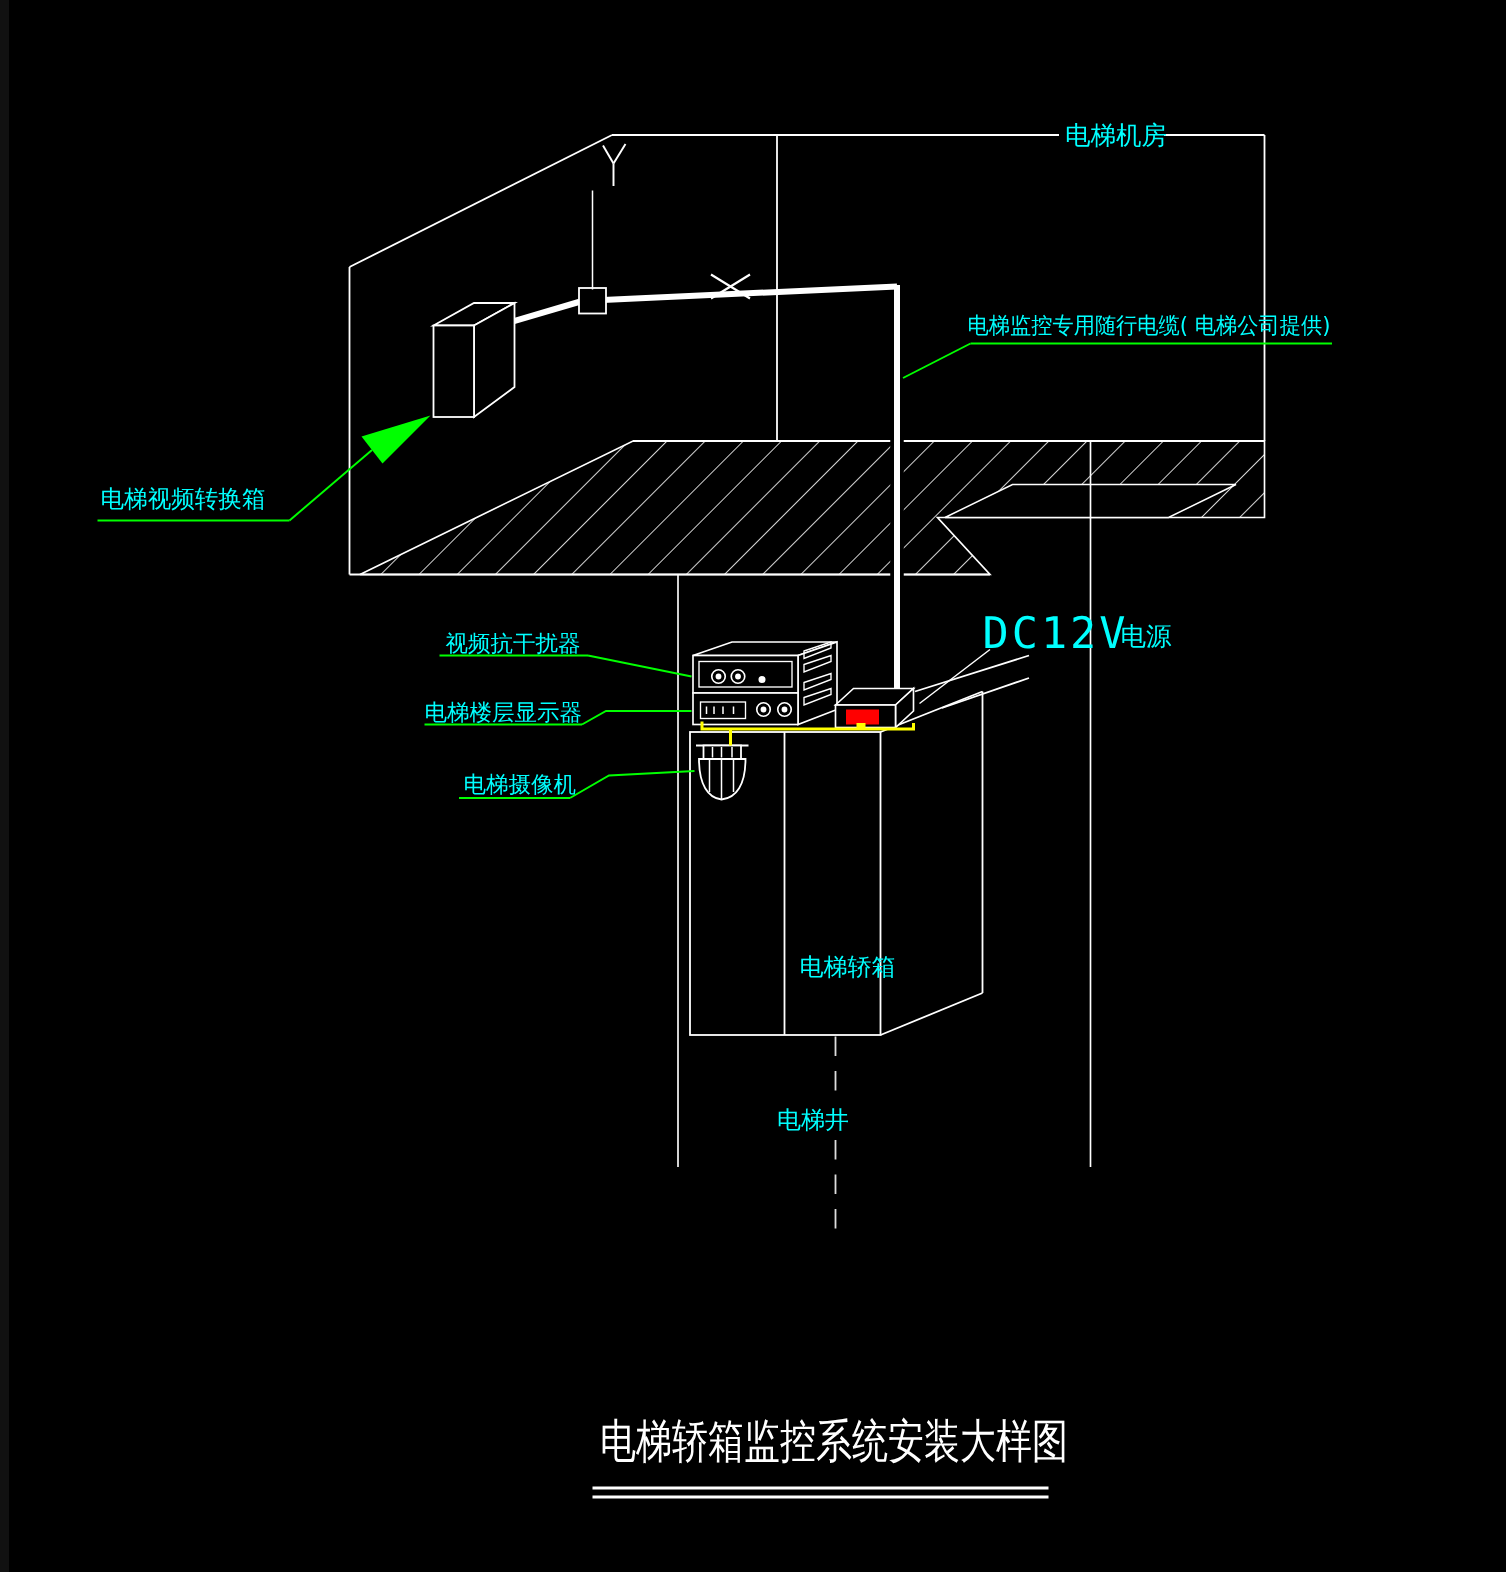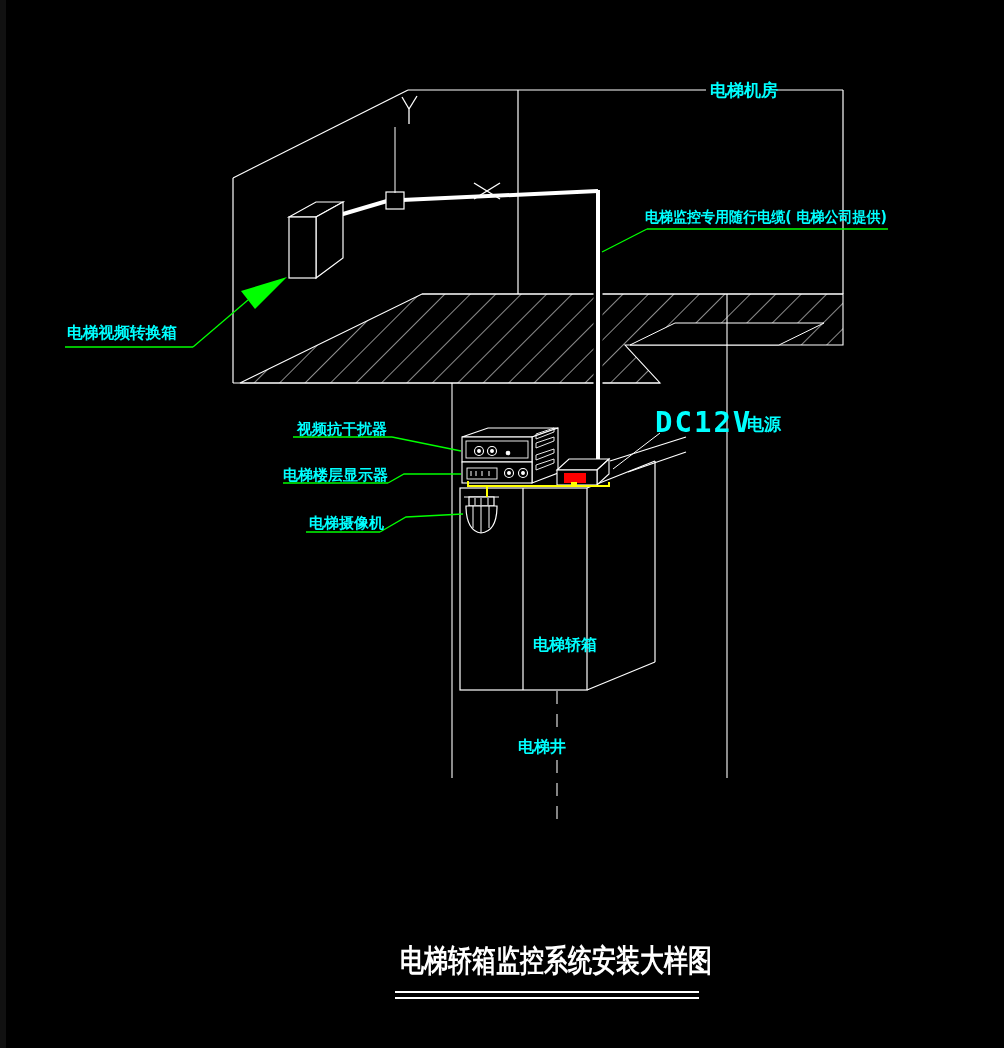--- a/index.html
+++ b/index.html
@@ -1,17 +1,17 @@
 <!DOCTYPE html>
 <html><head>
 <meta charset="utf-8">
 <style>
   html,body{margin:0;padding:0;background:#000;}
   .canvas{position:relative;width:1004px;height:1048px;background:#b91c1c;overflow:hidden;
-          font-family:"DejaVu Sans",sans-serif;font-weight:bold;}
+          font-family:"DejaVu Sans",sans-serif;}
   svg{display:block}
   text{font-family:"DejaVu Sans",sans-serif;}
   .lbl{fill:#00ffff;}
   .ttl{fill:#ffffff;}
   .dc{font-family:"DejaVu Sans Mono",monospace;letter-spacing:2px;}
 </style>
 </head>
 <body>
 
 <div class="canvas">

